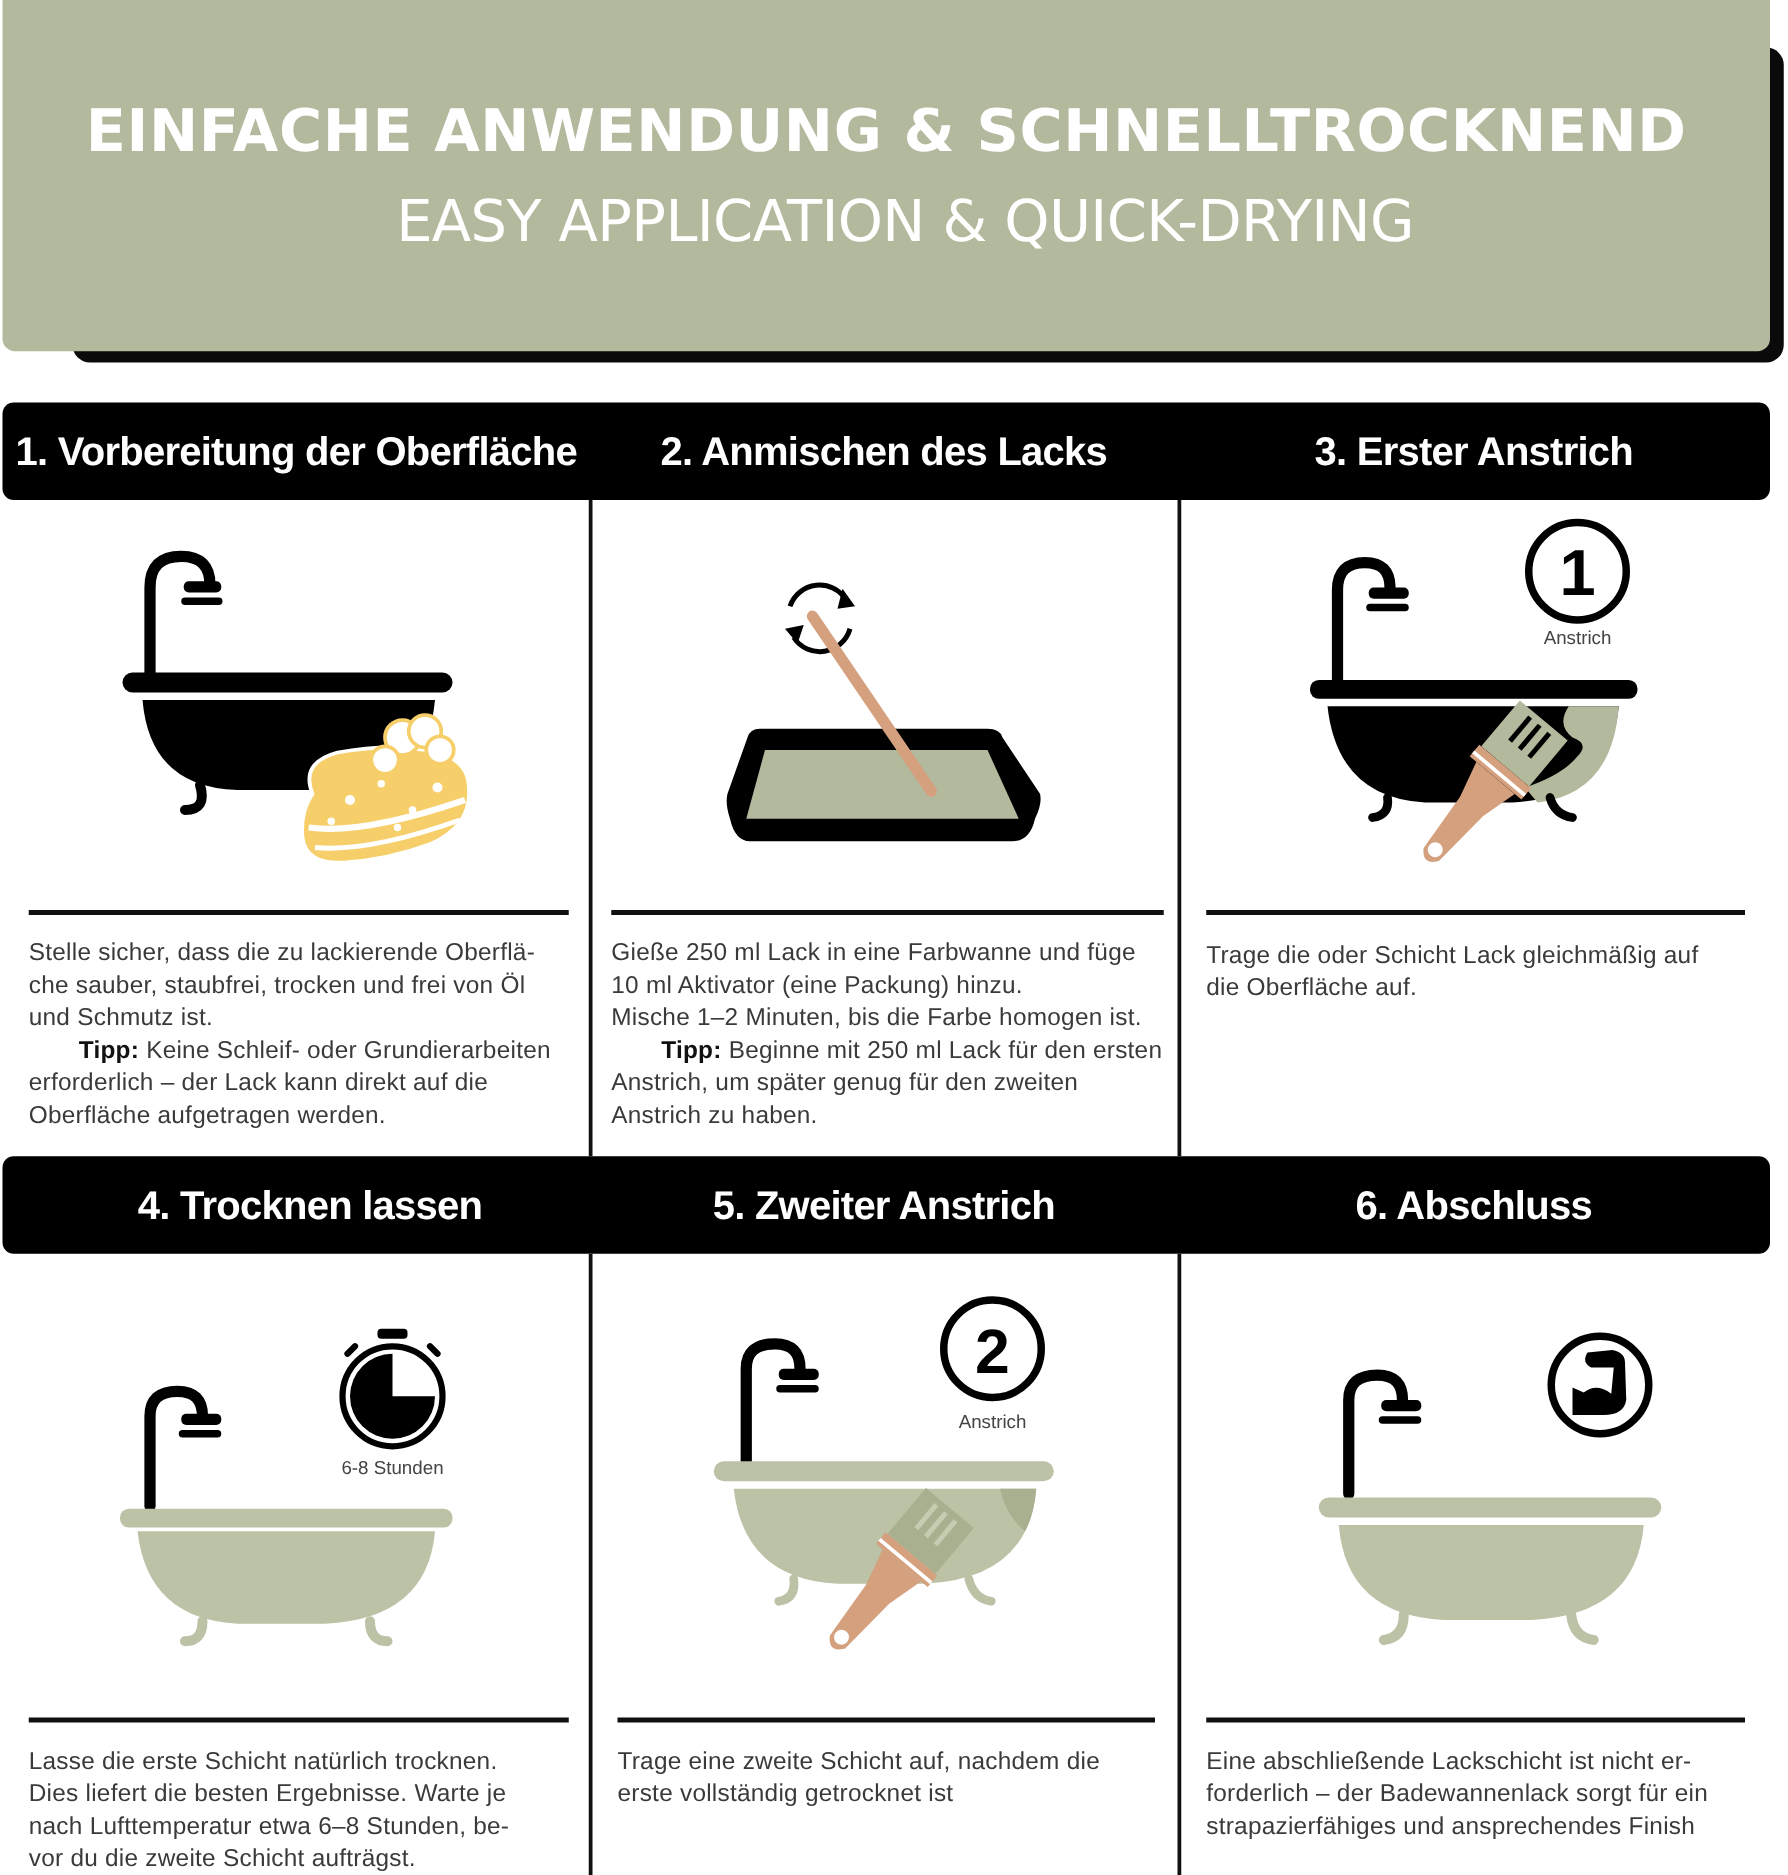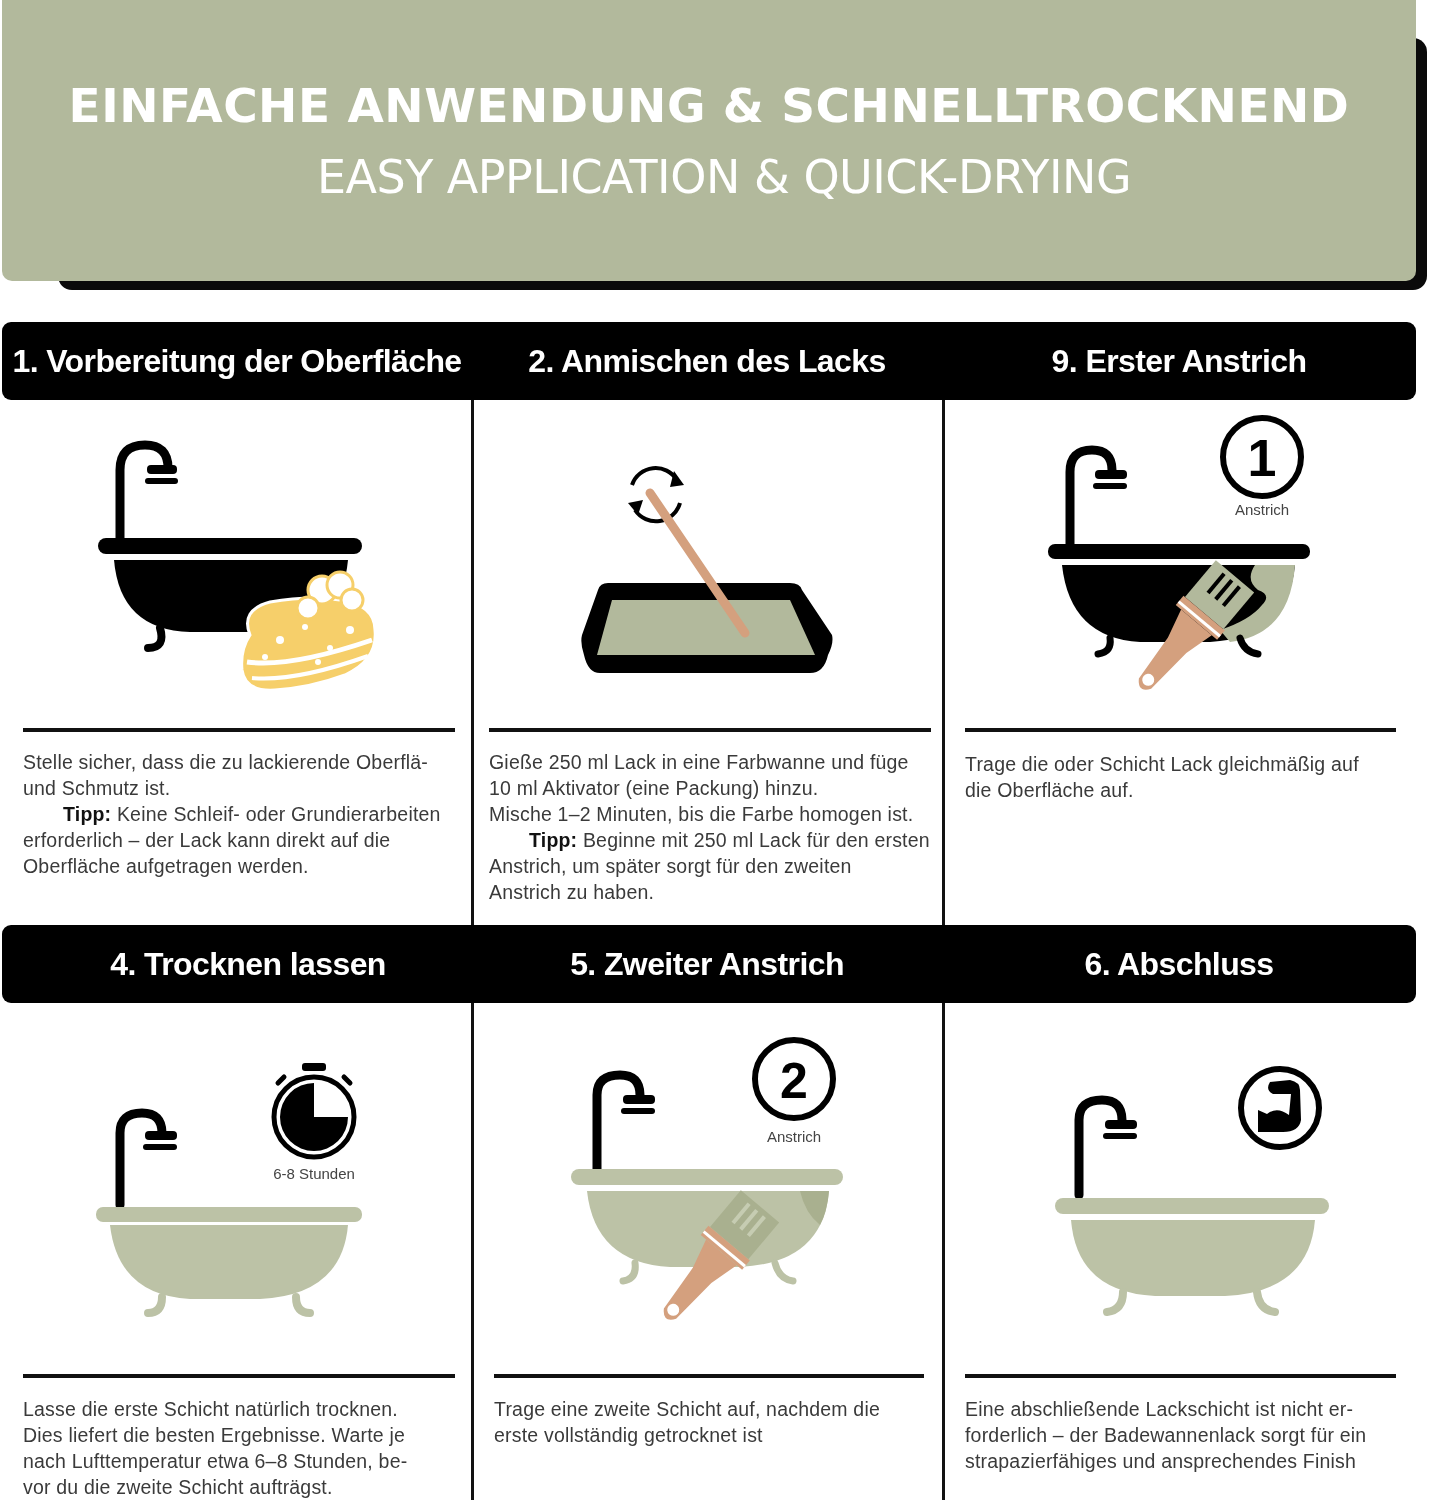--- a/index.html
+++ b/index.html
@@ -35,21 +35,21 @@
 
 <div class="banner-shadow"></div>
 <div class="banner">
   <div class="banner-title">EINFACHE ANWENDUNG &amp; SCHNELLTROCKNEND</div>
   <div class="banner-sub">EASY APPLICATION &amp; QUICK-DRYING</div>
 </div>
 
 <div class="hbar r1">
   <div class="hcell" style="left:0;width:470px;">1. Vorbereitung der Oberfläche</div>
   <div class="hcell" style="left:470px;width:470px;">2. Anmischen des Lacks</div>
-  <div class="hcell" style="left:940px;width:474px;">9. Erster Anstrich</div>
+  <div class="hcell" style="left:940px;width:474px;">3. Erster Anstrich</div>
 </div>
 
 <div class="hbar r2">
   <div class="hcell" style="left:11px;width:470px;">4. Trocknen lassen</div>
   <div class="hcell" style="left:470px;width:470px;">5. Zweiter Anstrich</div>
   <div class="hcell" style="left:940px;width:474px;">6. Abschluss</div>
 </div>
 
 <div class="vline" style="left:471px;top:400px;height:525px;"></div>
 <div class="vline" style="left:942px;top:400px;height:525px;"></div>
@@ -174,32 +174,33 @@
   <path d="M78 232 Q78 250 62 252" fill="none" stroke="#bcc2a6" stroke-width="8" stroke-linecap="round"></path>
   <path d="M212 232 Q214 250 230 252" fill="none" stroke="#bcc2a6" stroke-width="8" stroke-linecap="round"></path>
   <g>
     <circle cx="235" cy="48" r="39" fill="none" stroke="#000" stroke-width="6"></circle>
     <path d="M225 22 L245 20 Q255 22 255 30 L256 60 Q254 72 238 72 L213 72 L213 50 L222 54 Q232 46 244 55 L246 34 L228 34 Q220 30 225 22 Z" fill="#000"></path>
   </g>
 </svg>
 
 <div class="desc" style="left:23px;top:749px;width:440px;">
   <div>Stelle sicher, dass die zu lackierende Oberflä-</div>
+  <div>che sauber, staubfrei, trocken und frei von Öl</div>
   <div>und Schmutz ist.</div>
   <div><b>Tipp:</b><span> Keine Schleif- oder Grundierarbeiten</span></div>
   <div>erforderlich – der Lack kann direkt auf die</div>
   <div>Oberfläche aufgetragen werden.</div>
 </div>
 
 <div class="desc" style="left:489px;top:749px;width:450px;">
   <div>Gieße 250 ml Lack in eine Farbwanne und füge</div>
   <div>10 ml Aktivator (eine Packung) hinzu.</div>
   <div>Mische 1–2 Minuten, bis die Farbe homogen ist.</div>
   <div><b>Tipp:</b><span> Beginne mit 250 ml Lack für den ersten</span></div>
-  <div>Anstrich, um später sorgt für den zweiten</div>
+  <div>Anstrich, um später genug für den zweiten</div>
   <div>Anstrich zu haben.</div>
 </div>
 
 <div class="desc" style="left:965px;top:751px;width:440px;">
   <div>Trage die oder Schicht Lack gleichmäßig auf</div>
   <div>die Oberfläche auf.</div>
 </div>
 
 <div class="desc" style="left:23px;top:1396px;width:440px;">
   <div>Lasse die erste Schicht natürlich trocknen.</div>

